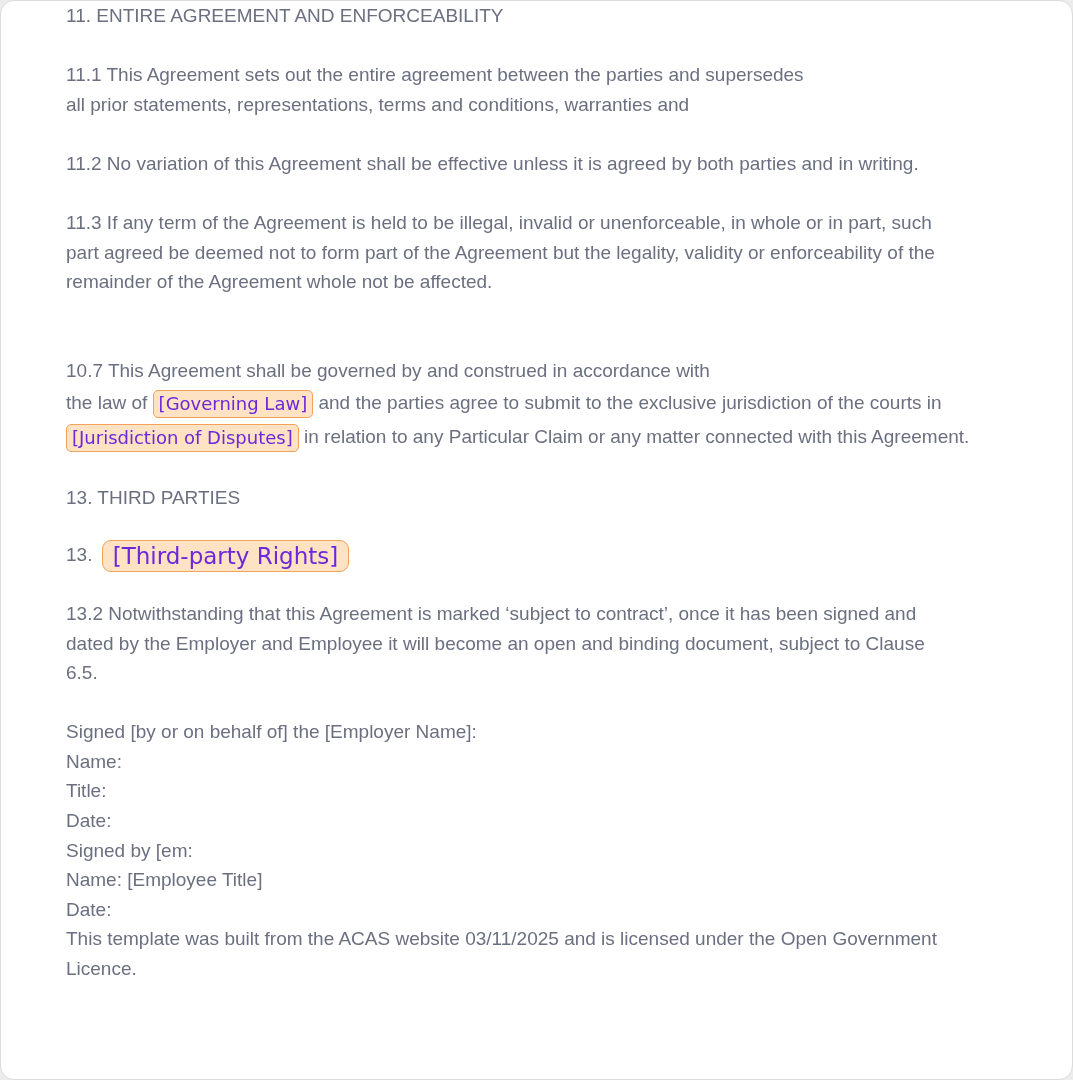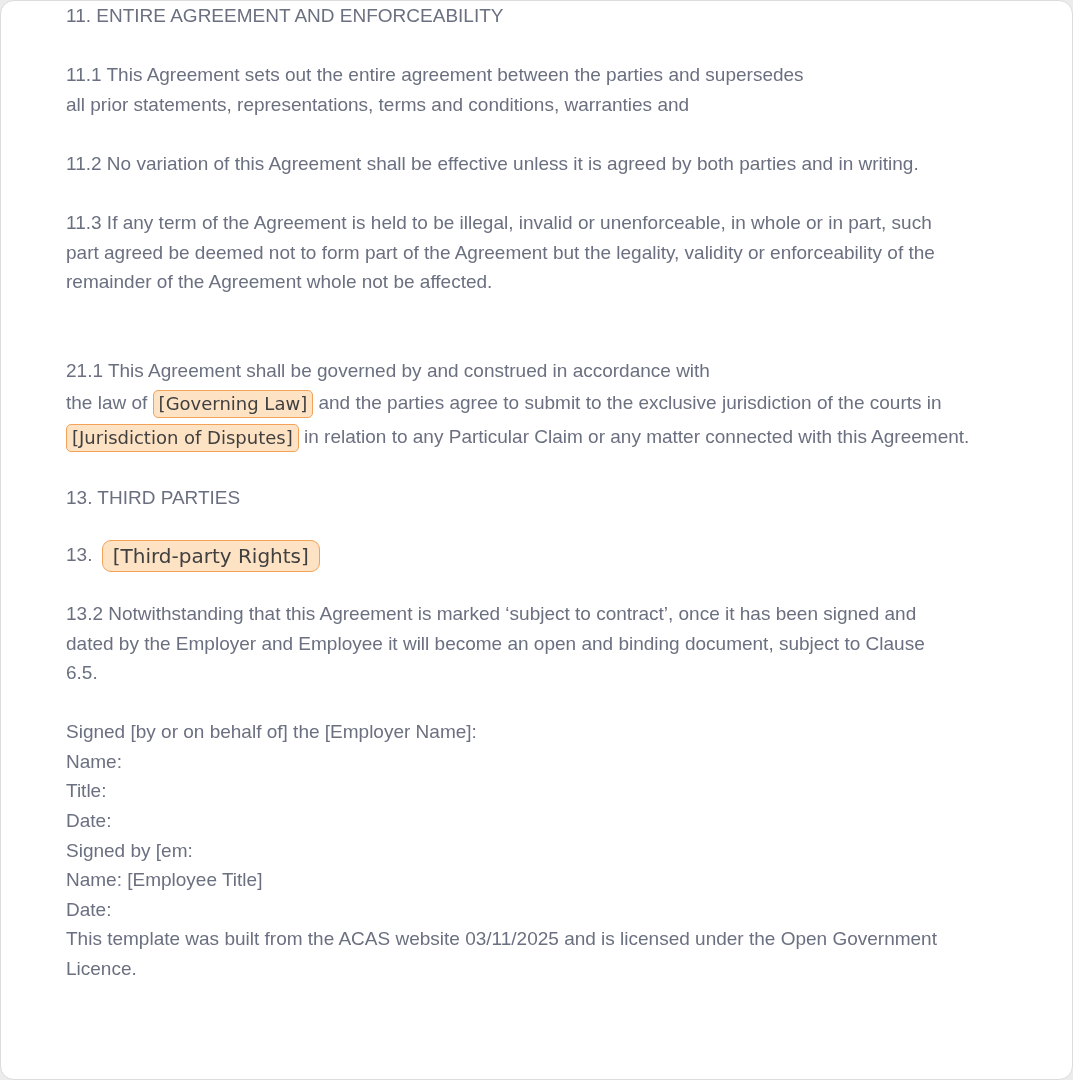--- a/index.html
+++ b/index.html
@@ -35,32 +35,32 @@
       white-space: nowrap;
       height: 29.6px;
     }
     .blank {
       height: 29.6px;
     }
     .pill {
       display: inline-block;
       background: #fde2c4;
       border: 1px solid #f3a25a;
-      color: #404040;
+      color: #6d28d9;
       border-radius: 5px;
       font-family: "DejaVu Sans", sans-serif;
       font-size: 18px;
       line-height: 26px;
       padding: 0 5px;
       vertical-align: middle;
     }
     .pill-lg {
       border-radius: 9px;
       padding: 2px 10px;
-      font-size: 20px;
+      font-size: 23px;
     }
     .tall {
       height: 34px;
       line-height: 34px;
     }
     .tall-lg {
       height: 44px;
       line-height: 44px;
     }
   </style>
@@ -76,21 +76,21 @@
     <div class="line">all prior statements, representations, terms and conditions, warranties and</div>
     <div class="blank"></div>
     <div class="line">11.2 No variation of this Agreement shall be effective unless it is agreed by both parties and in writing.</div>
     <div class="blank"></div>
     <div class="line">11.3 If any term of the Agreement is held to be illegal, invalid or unenforceable, in whole or in part, such</div>
     <div class="line">part agreed be deemed not to form part of the Agreement but the legality, validity or enforceability of the</div>
     <div class="line">remainder of the Agreement whole not be affected.</div>
     <div class="blank"></div>
 
     <div class="blank"></div>
-    <div class="line">21.1 This Agreement shall be governed by and construed in accordance with</div>
+    <div class="line">10.7 This Agreement shall be governed by and construed in accordance with</div>
     <div class="line tall">
       <span>the law of</span>
       <span class="pill">[Governing Law]</span>
       <span>and the parties agree to submit to the exclusive jurisdiction of the courts in</span>
     </div>
     <div class="line tall">
       <span class="pill">[Jurisdiction of Disputes]</span>
       <span>in relation to any Particular Claim or any matter connected with this Agreement.</span>
     </div>
     <div class="blank"></div>

